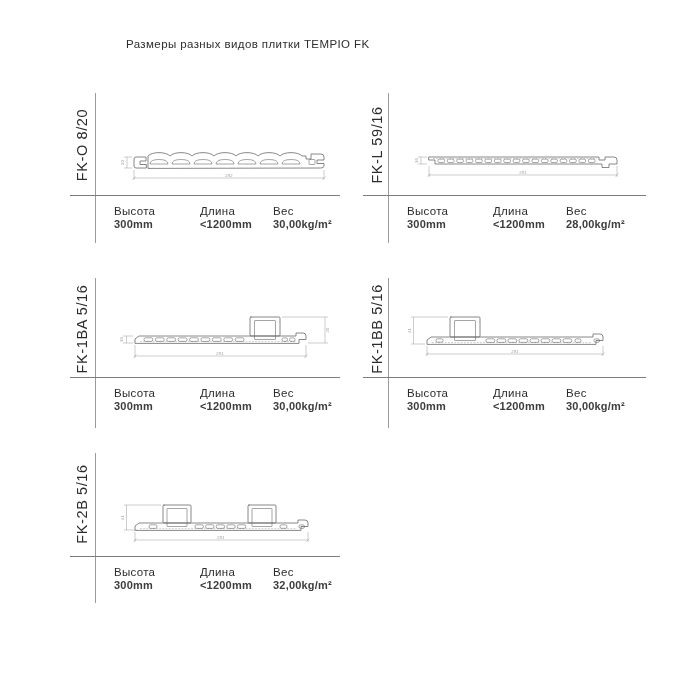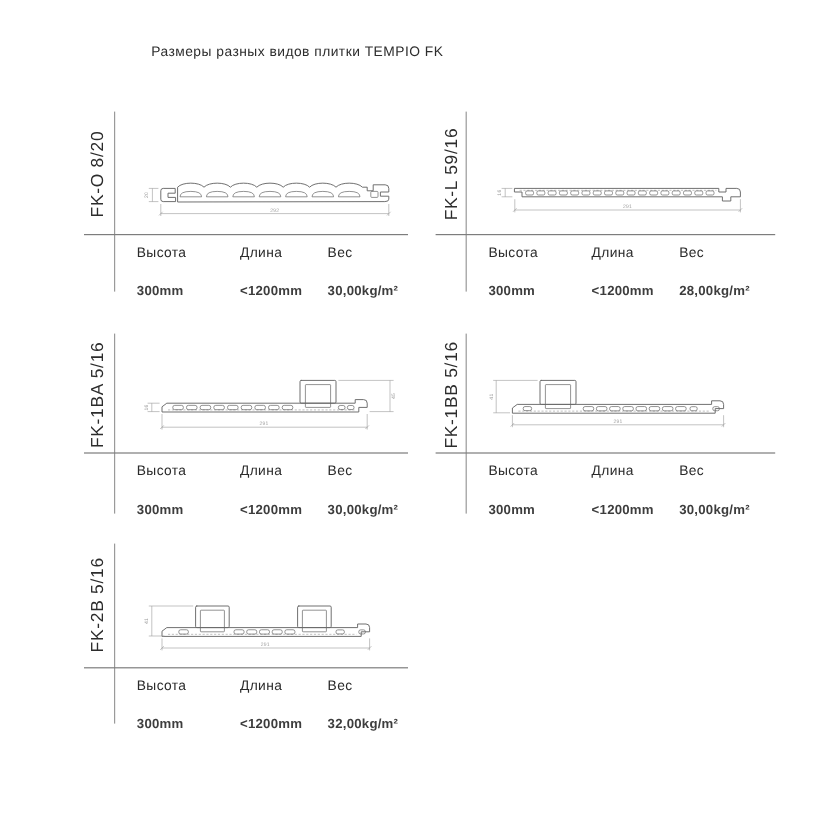--- a/index.html
+++ b/index.html
@@ -14,21 +14,21 @@
   .vline{width:1px;background:#9a9a9a;}
   .hline{height:1px;background:#7d7d7d;}
   .side-label{
     width:130px;height:22px;text-align:center;line-height:22px;
     transform:rotate(-90deg);
     font-size:14.5px;color:#2c2c2c;letter-spacing:0.6px;font-weight:400;
     white-space:nowrap;
   }
   .spec-table{
     display:grid;grid-template-columns:86px 73px auto;
-    padding:9px 0 0 19px;row-gap:20px;
+    padding:9px 0 0 19px;row-gap:1px;
   }
   .spec-table .th{
     font-size:11.5px;color:#2b2b2b;font-weight:500;letter-spacing:0.3px;
   }
   .spec-table .td{
     font-size:11px;color:#3d3d3d;font-weight:700;letter-spacing:0.2px;
   }
   svg{display:block;}
   .prof{stroke:#6a6a6a;stroke-width:0.8;fill:none;stroke-linejoin:round;stroke-linecap:round;}
   .prof-thin{stroke:#6a6a6a;stroke-width:0.6;fill:none;}

